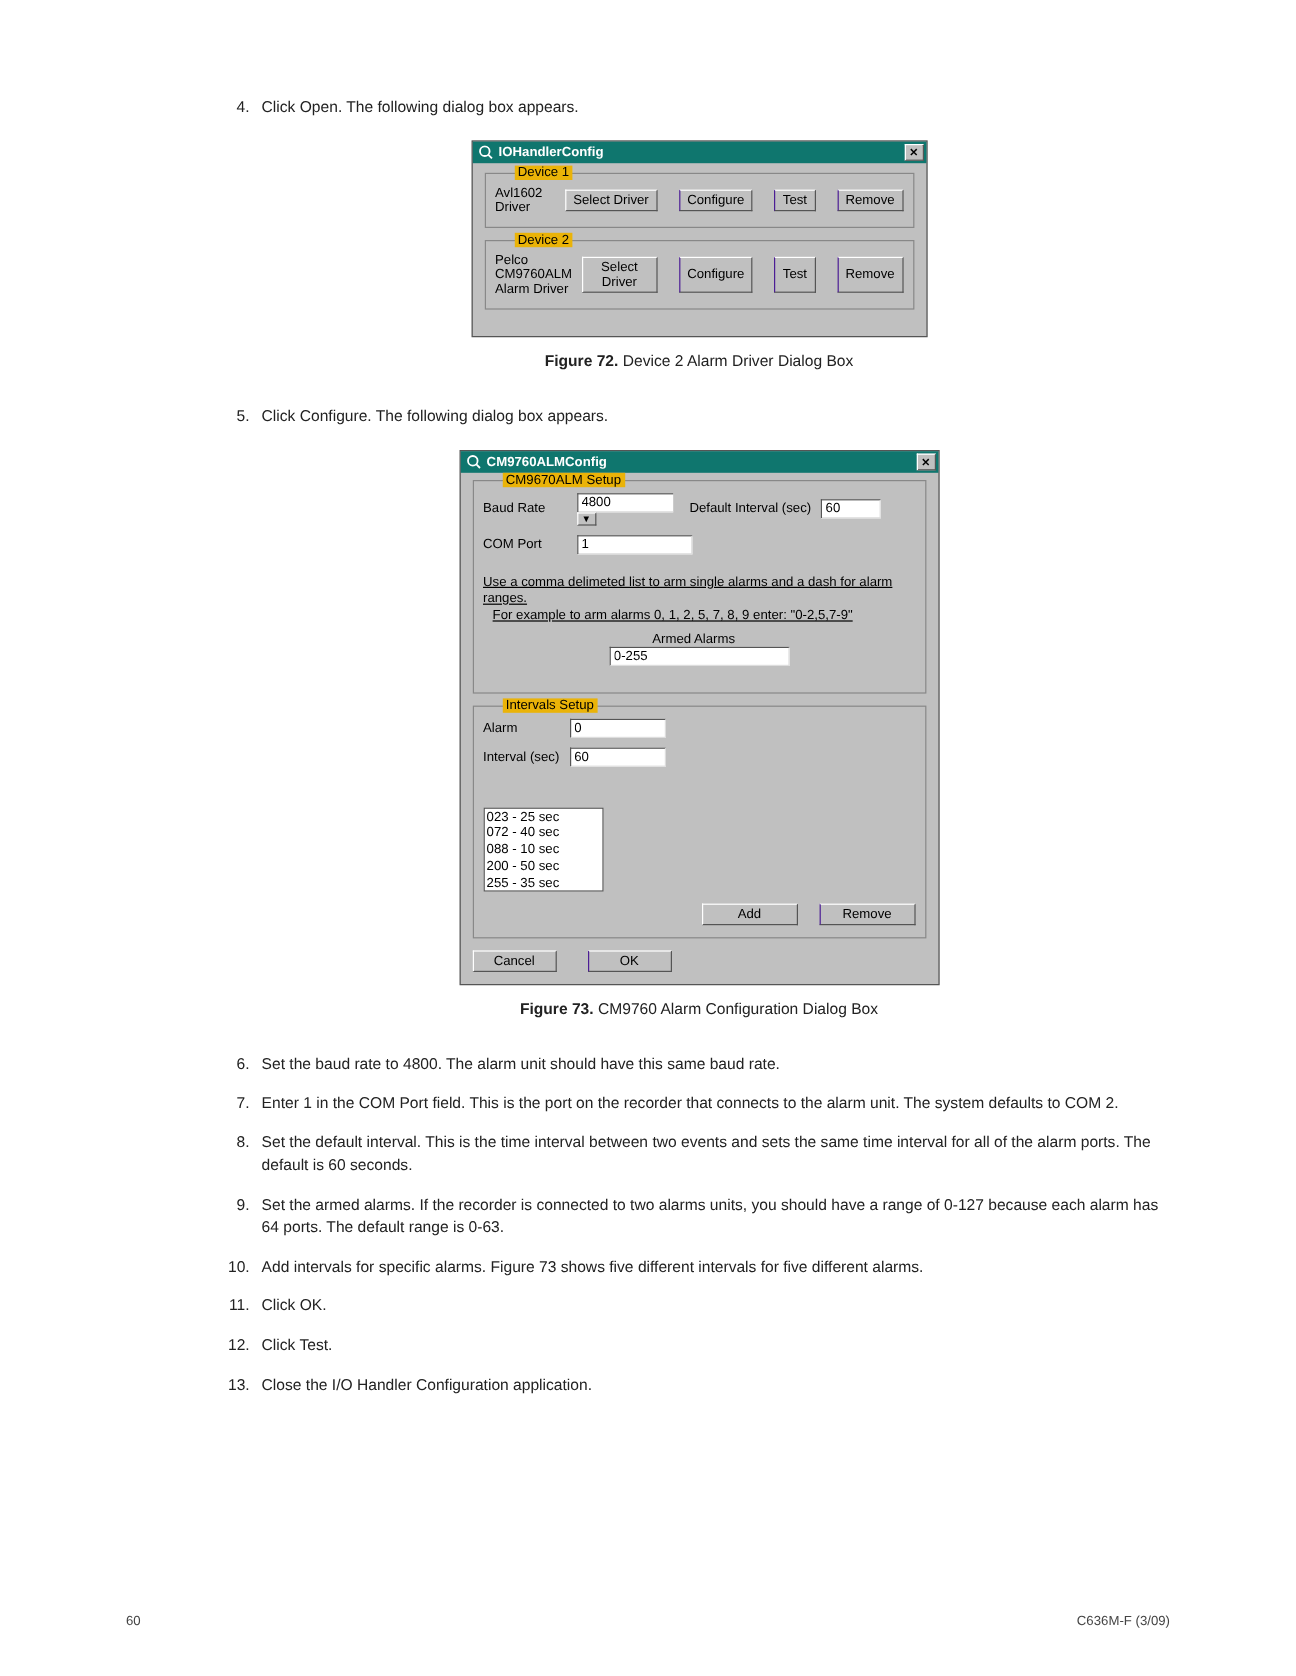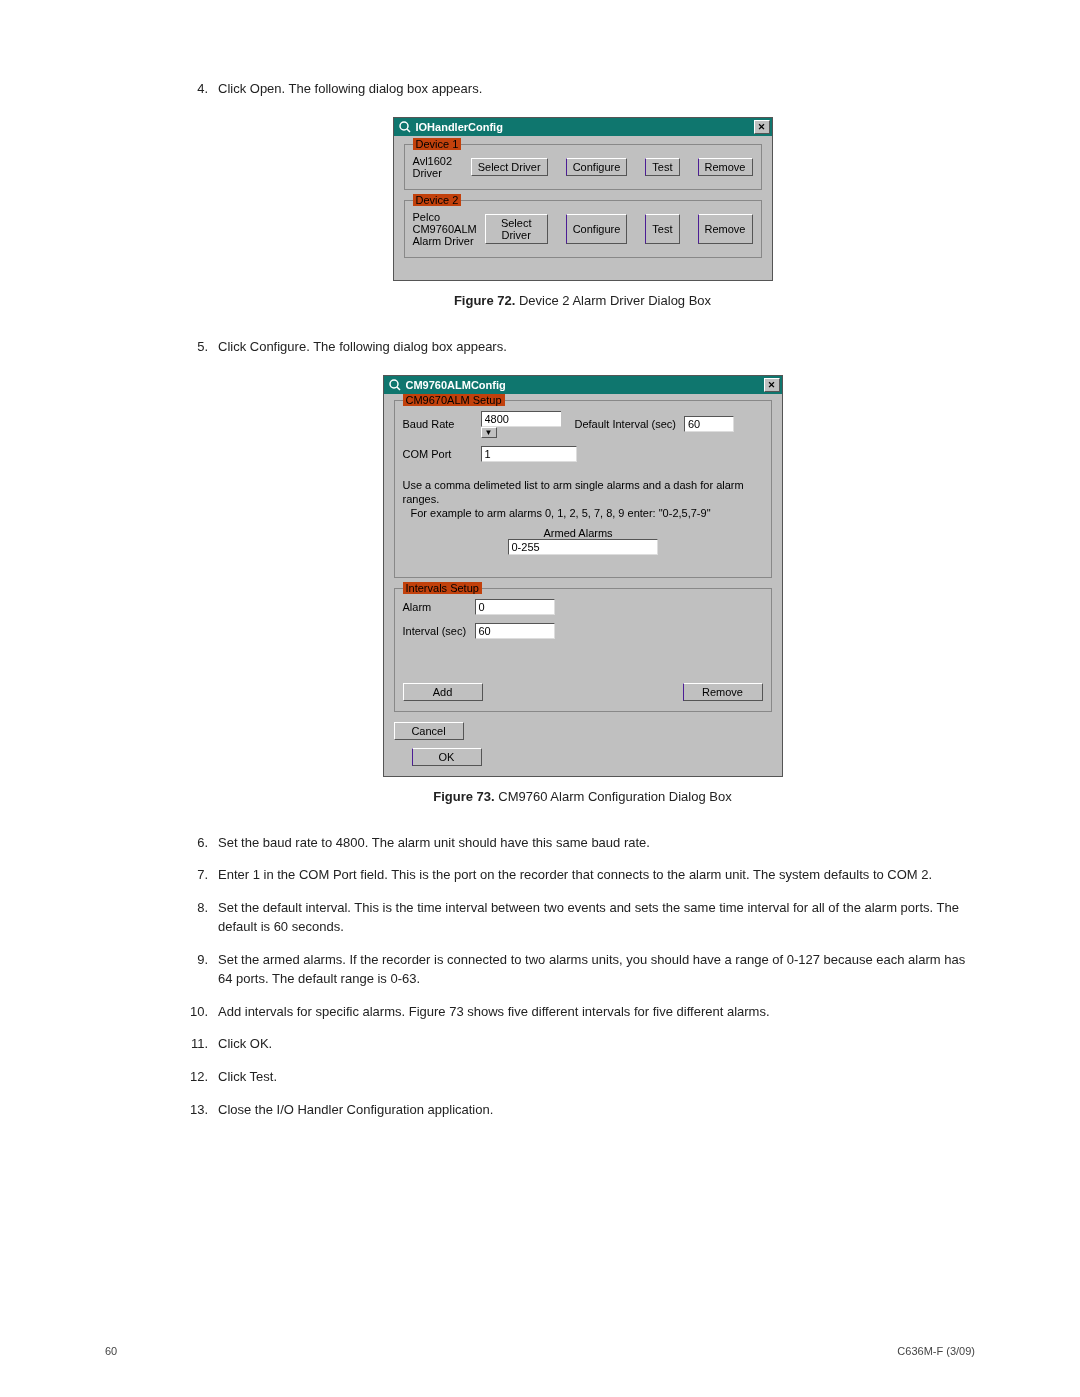--- a/index.html
+++ b/index.html
@@ -57,22 +57,22 @@
   }
   .dlgbody { padding: 8px 10px 12px; }
   .group {
     border: 1px solid #888;
     padding: 10px 8px 10px 8px;
     margin-bottom: 10px;
     position: relative;
   }
   .group > .legend {
     position: absolute;
-    top: -7px; left: 8px;
-    background: #c2410c;
+    top: -7px; left: 24px;
+    background: #eab308;
     padding: 0 3px;
     font-size: 11px;
   }
   .devrow { display: flex; align-items: center; justify-content: space-between; gap: 8px; }
   .devname { flex: 1; font-size: 11px; }
   .btngroup { display: flex; }
   .winbtn {
     background: #c0c0c0;
     border: 1px solid #fff;
     border-right-color: #555; border-bottom-color: #555;
@@ -102,38 +102,38 @@
   .combo .wininput { width: 80px; border-right: 0; }
   .combo .dropbtn {
     width: 16px;
     background: #c0c0c0;
     border: 1px solid #fff;
     border-right-color: #555; border-bottom-color: #555;
     display: inline-flex; align-items: center; justify-content: center;
     font-size: 8px;
     cursor: pointer;
   }
-  .helptext { font-size: 11px; margin: 16px 0 4px; line-height: 1.3; }
+  .helptext { font-size: 11px; margin: 16px 0 4px; line-height: 1.3; text-decoration: underline; }
   .helptext .l2 { padding-left: 8px; display: block; }
   .listbox {
     background: #fff;
     border: 1px solid #555;
     font-size: 11px;
     width: 100px;
     height: 70px;
     padding: 1px 2px;
     overflow: hidden;
   }
   .listbox div { white-space: nowrap; line-height: 1.25; }
   .intervals-row { display: flex; gap: 26px; flex-direction: column; }
   .intervals-left { flex: 0 0 auto; }
   .intervals-right { flex: 1; }
-  .btnsrow { display: flex; justify-content: space-between; margin-top: 10px; }
+  .btnsrow { display: flex; justify-content: flex-end; margin-top: 10px; }
   .btnsrow .winbtn { width: 80px; text-align: center; }
-  .bottombtns { display: flex; gap: 8px; margin-top: 8px; flex-direction: column; }
+  .bottombtns { display: flex; gap: 8px; margin-top: 8px; }
   .bottombtns .winbtn { width: 70px; text-align: center; }
 
   .footer {
     position: absolute;
     bottom: 40px;
     left: 105px;
     right: 105px;
     display: flex;
     justify-content: space-between;
     font-size: 11px;
@@ -248,20 +248,27 @@
             <div class="formrow">
               <span class="lbl" style="width:72px;">Alarm</span>
               <input class="wininput" style="width: 80px;" value="0">
             </div>
             <div class="formrow">
               <span class="lbl" style="width:72px;">Interval (sec)</span>
               <input class="wininput" style="width: 80px;" value="60">
             </div>
           </div>
           <div class="intervals-right">
+            <div class="listbox">
+              <div>023 - 25 sec</div>
+              <div>072 - 40 sec</div>
+              <div>088 - 10 sec</div>
+              <div>200 - 50 sec</div>
+              <div>255 - 35 sec</div>
+            </div>
             <div class="btnsrow">
               <button class="winbtn">Add</button>
               <button class="winbtn">Remove</button>
             </div>
           </div>
         </div>
       </div>
 
       <div class="bottombtns">
         <button class="winbtn">Cancel</button>

